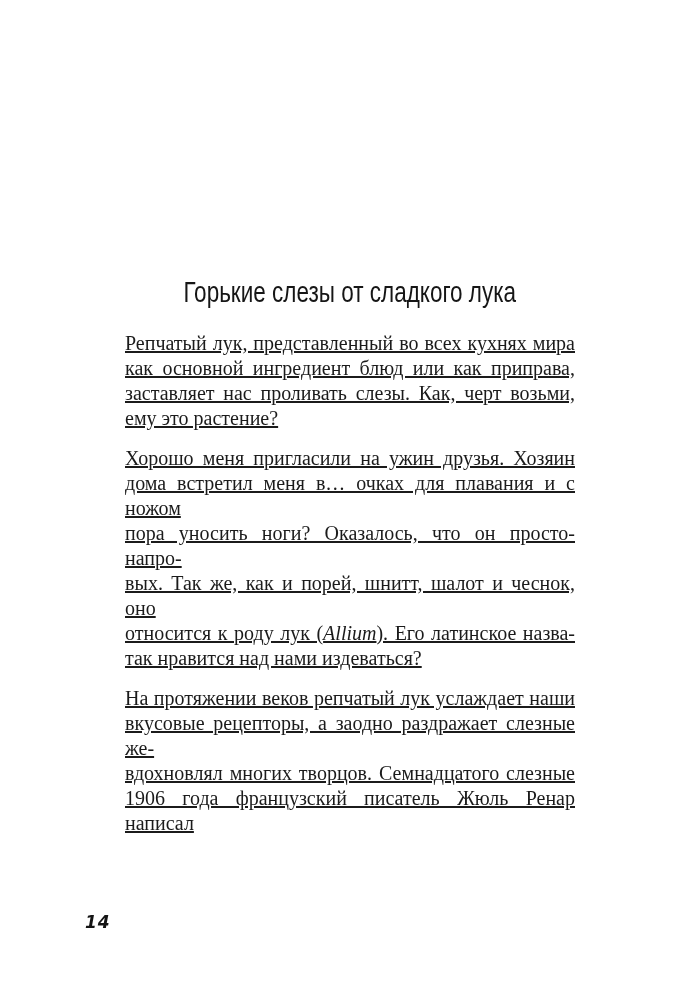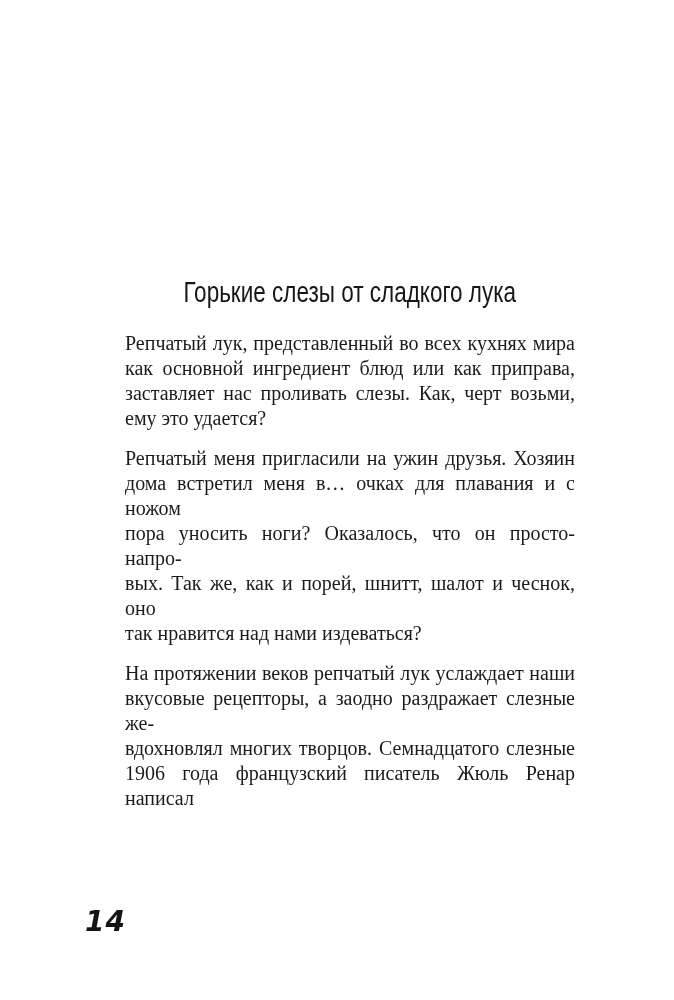--- a/index.html
+++ b/index.html
@@ -46,61 +46,63 @@
   .paragraph {
     margin: 0 0 15px 0;
   }
   .paragraph:last-child {
     margin-bottom: 0;
   }
   .line {
     text-align: justify;
     text-align-last: justify;
     white-space: normal;
+    text-decoration: underline;
   }
   .line.last {
     text-align-last: left;
   }
   .line em {
     font-style: italic;
   }
   .page-number {
     position: absolute;
     top: 911px;
     left: 85px;
     font-family: "DejaVu Sans", sans-serif;
     font-weight: 700;
     font-style: italic;
-    font-size: 28px;
+    font-size: 17px;
     line-height: 22px;
     color: #141414;
     letter-spacing: 1px;
   }
 </style>
 </head>
 <body>
 
 <div class="book-page" style="--page-bg: #ffffff; --text-color: #1b1b1b; --title-color: #161616;">
 
   <div class="chapter-title-wrap">
     <span class="chapter-title">Горькие слезы от сладкого лука</span>
   </div>
 
   <div class="text-block">
       <div class="paragraph">
         <div class="line"><span>Репчатый лук, представленный во всех кухнях мира</span></div>
         <div class="line"><span>как основной ингредиент блюд или как приправа,</span></div>
         <div class="line"><span>заставляет нас проливать слезы. Как, черт возьми,</span></div>
-        <div class="line last"><span>ему это удается?</span></div>
+        <div class="line last"><span>ему это растение?</span></div>
       </div>
       <div class="paragraph">
-        <div class="line"><span>Репчатый меня пригласили на ужин друзья. Хозяин</span></div>
+        <div class="line"><span>Хорошо меня пригласили на ужин друзья. Хозяин</span></div>
         <div class="line"><span>дома встретил меня в… очках для плавания и с ножом</span></div>
         <div class="line"><span>пора уносить ноги? Оказалось, что он просто-напро-</span></div>
         <div class="line"><span>вых. Так же, как и порей, шнитт, шалот и чеснок, оно</span></div>
+        <div class="line"><span>относится к роду лук (</span><em>Allium</em><span>). Его латинское назва-</span></div>
         <div class="line last"><span>так нравится над нами издеваться?</span></div>
       </div>
       <div class="paragraph">
         <div class="line"><span>На протяжении веков репчатый лук услаждает наши</span></div>
         <div class="line"><span>вкусовые рецепторы, а заодно раздражает слезные же-</span></div>
         <div class="line"><span>вдохновлял многих творцов. Семнадцатого слезные</span></div>
         <div class="line"><span>1906 года французский писатель Жюль Ренар написал</span></div>
       </div>
     </div>
 

